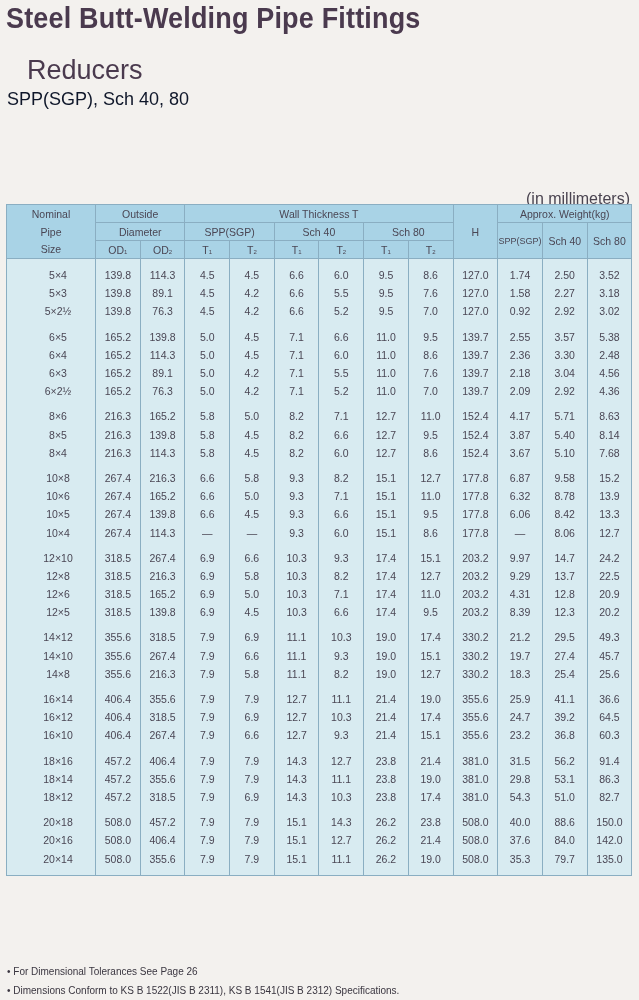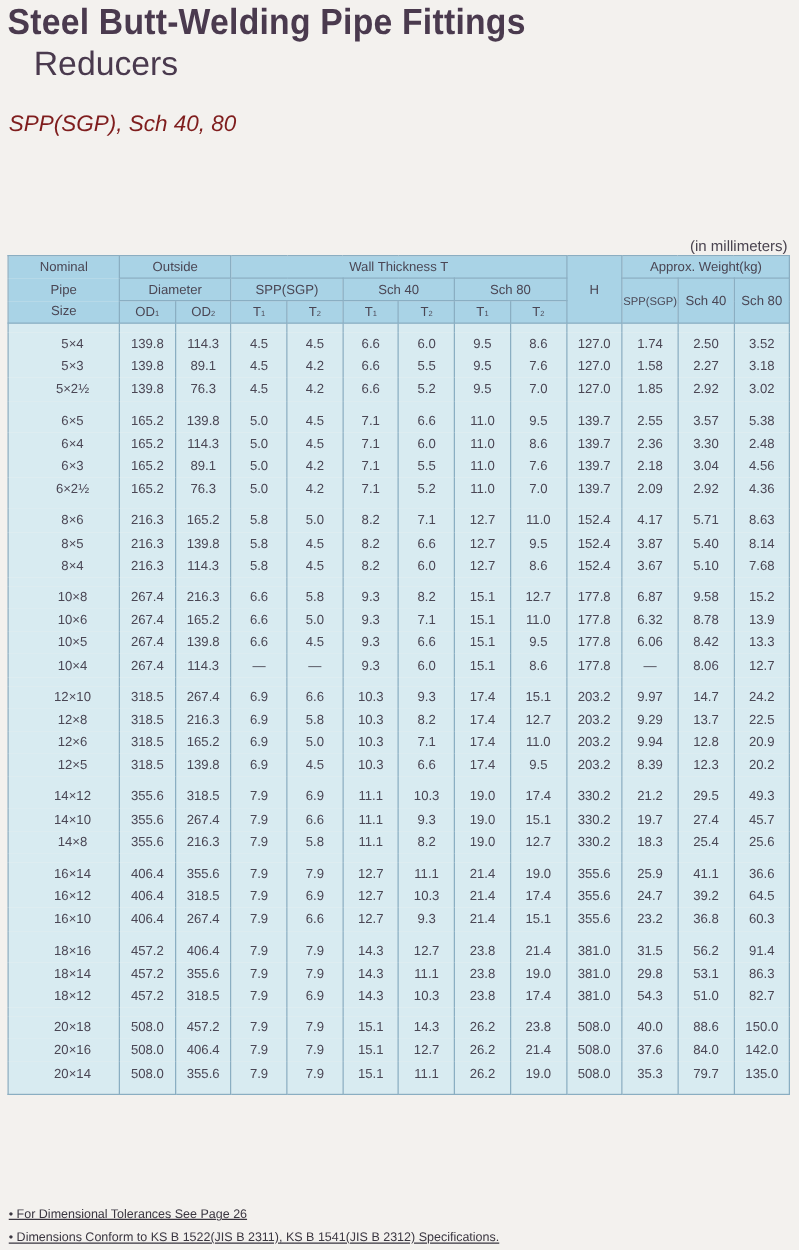--- a/index.html
+++ b/index.html
@@ -10,30 +10,30 @@
     color: #3a3340;
     position: relative;
   }
   .title {
     position: absolute; left: 6px; top: 2px;
     font-size: 29px; font-weight: bold; color: #4a3a4e;
     letter-spacing: 0.2px; white-space: nowrap;
     transform: scaleX(0.93); transform-origin: left top;
   }
   .subtitle {
-    position: absolute; left: 27px; top: 36px;
+    position: absolute; left: 27px; top: 55px;
     font-size: 27px; color: #4a3a4e; white-space: nowrap;
   }
   .spec {
     position: absolute; left: 7px; top: 89px;
-    font-size: 18px; color: #7f1d1d; white-space: nowrap; font-style: italic;
+    font-size: 18px; color: #0f172a; white-space: nowrap;
   }
   .unit {
     position: absolute; right: 9px; top: 190px;
-    font-size: 12px; color: #4a4450;
+    font-size: 16px; color: #4a4450; text-decoration: underline;
   }
   table.grid {
     position: absolute; left: 6px; top: 204px;
     width: 626px; border-collapse: collapse; table-layout: fixed;
     font-size: 10.5px; color: #4a4654;
   }
   table.grid col.c0 { width: 89px; }
   table.grid col.cn { width: 44.7px; }
   thead th {
     background: #a9d3e6; font-weight: normal; color: #4a4654;
@@ -48,21 +48,21 @@
     background: #d8ebf1; padding: 0; text-align: center; height: 18.2px;
     border-left: 1px solid #8aaec2; border-right: 1px solid #8aaec2;
     white-space: nowrap;
   }
   tbody tr.gap td { height: 7px; }
   tbody tr.last td { border-bottom: 1px solid #8aaec2; }
   tbody td.sz { text-align: center; padding-right: 6px; padding-left: 20px; }
   .notes {
     position: absolute; left: 7px; top: 966px; font-size: 10px; color: #3a3640;
   }
-  .notes div { height: 19px; white-space: nowrap; text-decoration: underline; }
+  .notes div { height: 19px; white-space: nowrap; }
 </style>
 </head>
 <body>
 
 <div class="title">Steel Butt-Welding Pipe Fittings</div>
 <div class="subtitle">Reducers</div>
 <div class="spec">SPP(SGP), Sch 40, 80</div>
 <div class="unit">(in millimeters)</div>
 
 <table class="grid">
@@ -161,21 +161,21 @@
         <td class="sz">5×2½</td>
         <td>139.8</td>
         <td>76.3</td>
         <td>4.5</td>
         <td>4.2</td>
         <td>6.6</td>
         <td>5.2</td>
         <td>9.5</td>
         <td>7.0</td>
         <td>127.0</td>
-        <td>1.85</td>
+        <td>0.92</td>
         <td>2.92</td>
         <td>3.02</td>
       </tr>
       <tr class="gap">
         <td></td>
         <td></td>
         <td></td>
         <td></td>
         <td></td>
         <td></td>
@@ -431,21 +431,21 @@
         <td class="sz">12×6</td>
         <td>318.5</td>
         <td>165.2</td>
         <td>6.9</td>
         <td>5.0</td>
         <td>10.3</td>
         <td>7.1</td>
         <td>17.4</td>
         <td>11.0</td>
         <td>203.2</td>
-        <td>9.94</td>
+        <td>4.31</td>
         <td>12.8</td>
         <td>20.9</td>
       </tr>
       <tr>
         <td class="sz">12×5</td>
         <td>318.5</td>
         <td>139.8</td>
         <td>6.9</td>
         <td>4.5</td>
         <td>10.3</td>

